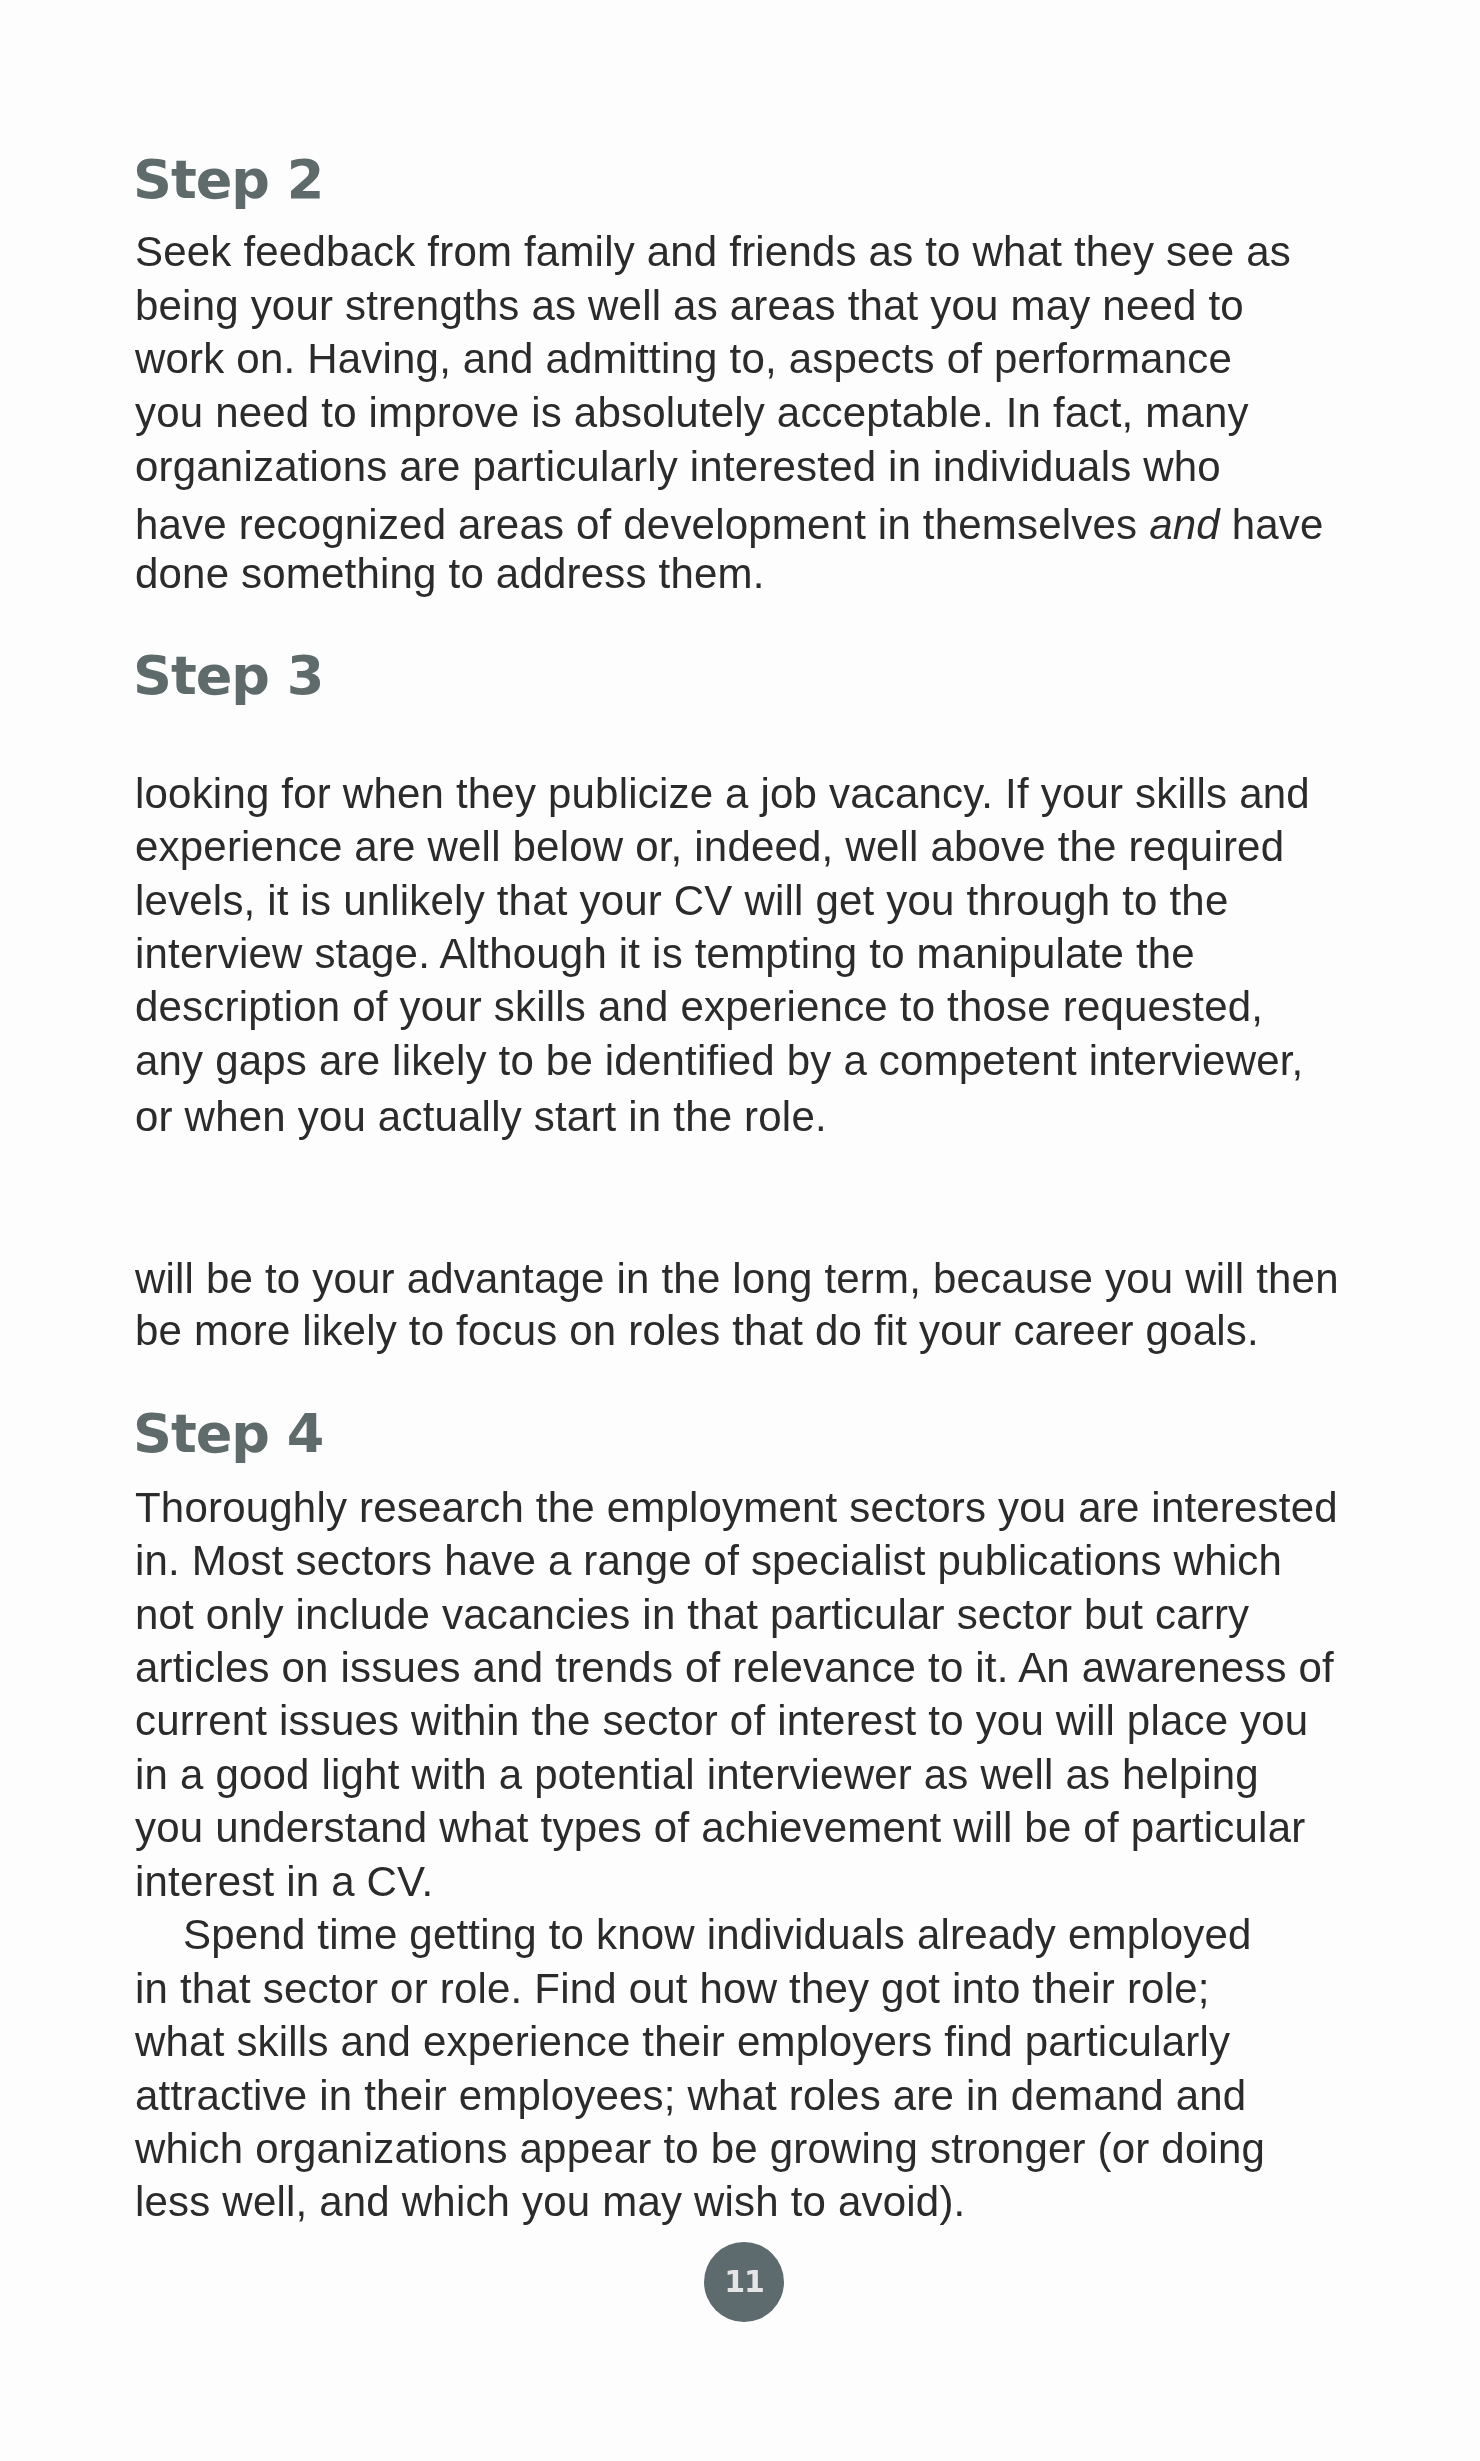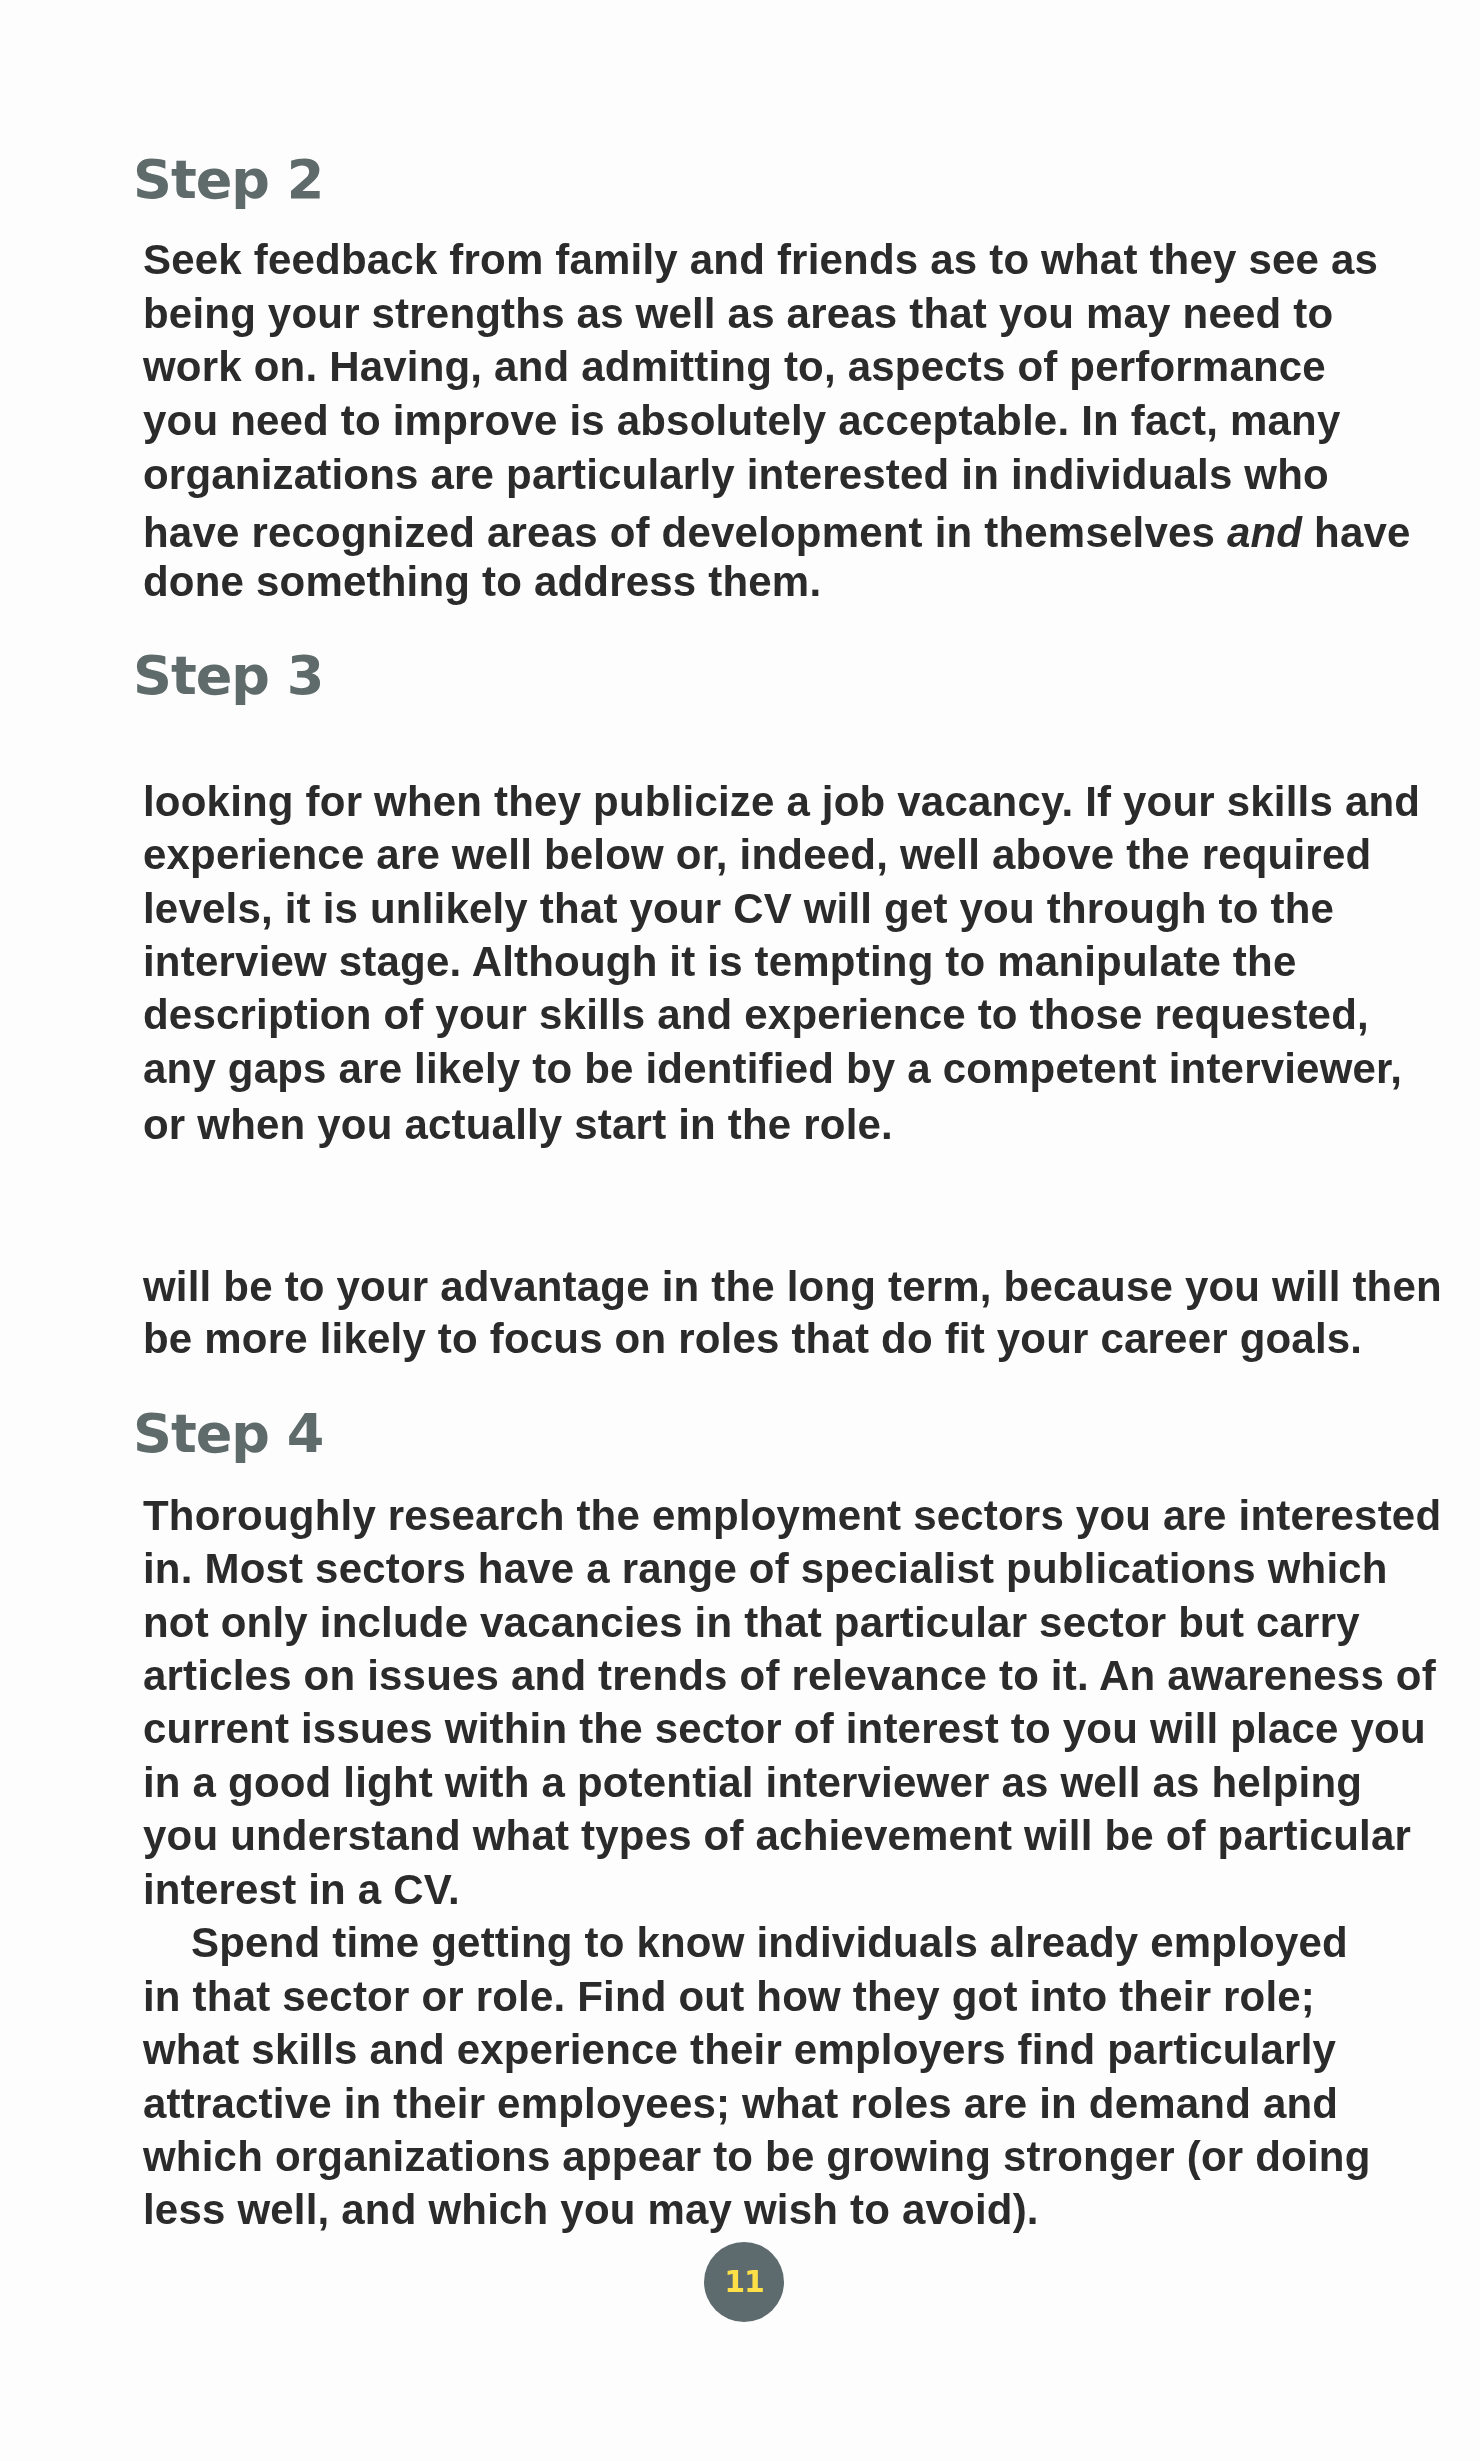--- a/index.html
+++ b/index.html
@@ -29,39 +29,39 @@
     font-weight: bold;
     font-size: 54px;
     line-height: 54px;
     color: #5f6b6a;
     letter-spacing: -1px;
     white-space: nowrap;
   }
   .line {
     position: absolute;
     left: 131px;
-    margin: 12px;
+    margin: 4px;
     font-size: 42px;
     line-height: 42px;
     color: #2b2b2b;
-    font-weight: bold;
+    font-weight: normal;
     white-space: nowrap;
     letter-spacing: 0.2px;
   }
   .line.indent { left: 179px; }
   .line em { font-style: italic; }
   .badge {
     position: absolute;
     left: 704px;
     top: 2242px;
     width: 80px;
     height: 80px;
     border-radius: 50%;
     background: #5e6b6e;
-    color: #fde047;
+    color: #e5e5e5;
     font-family: "DejaVu Sans", sans-serif;
     font-weight: bold;
     font-size: 30px;
     line-height: 80px;
     text-align: center;
     letter-spacing: -1px;
   }
 </style>
 </head>
 <body>

